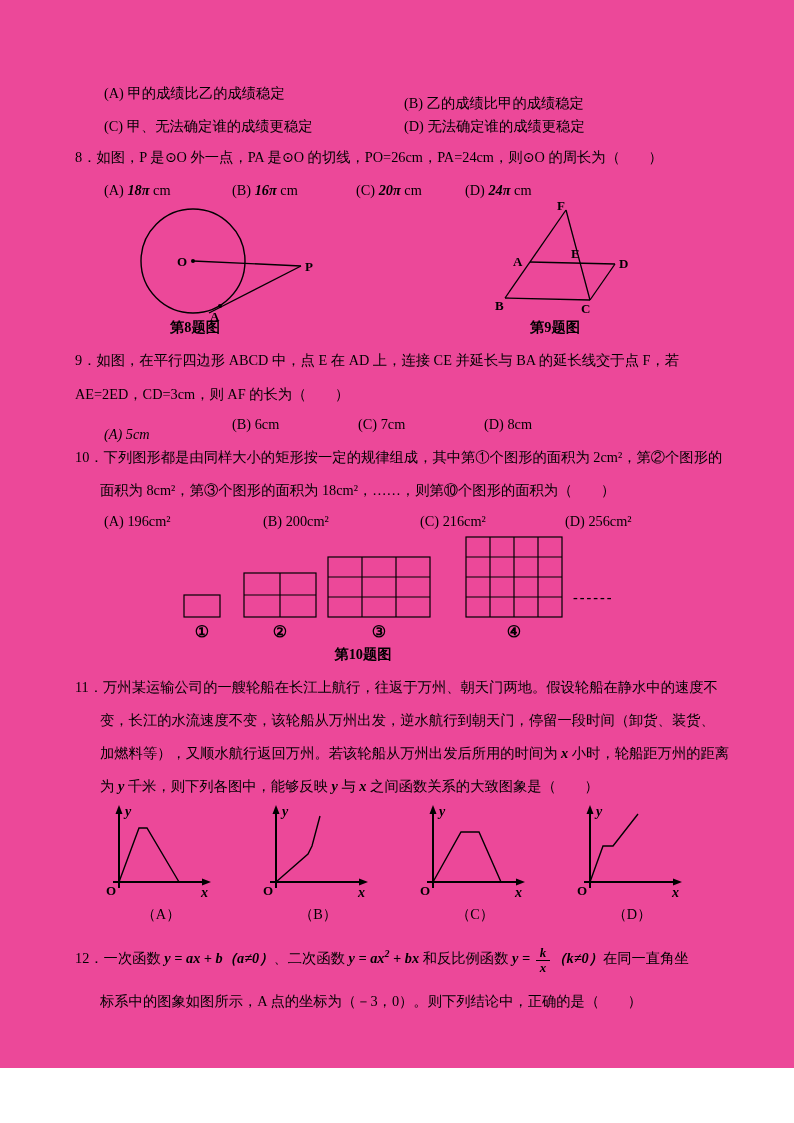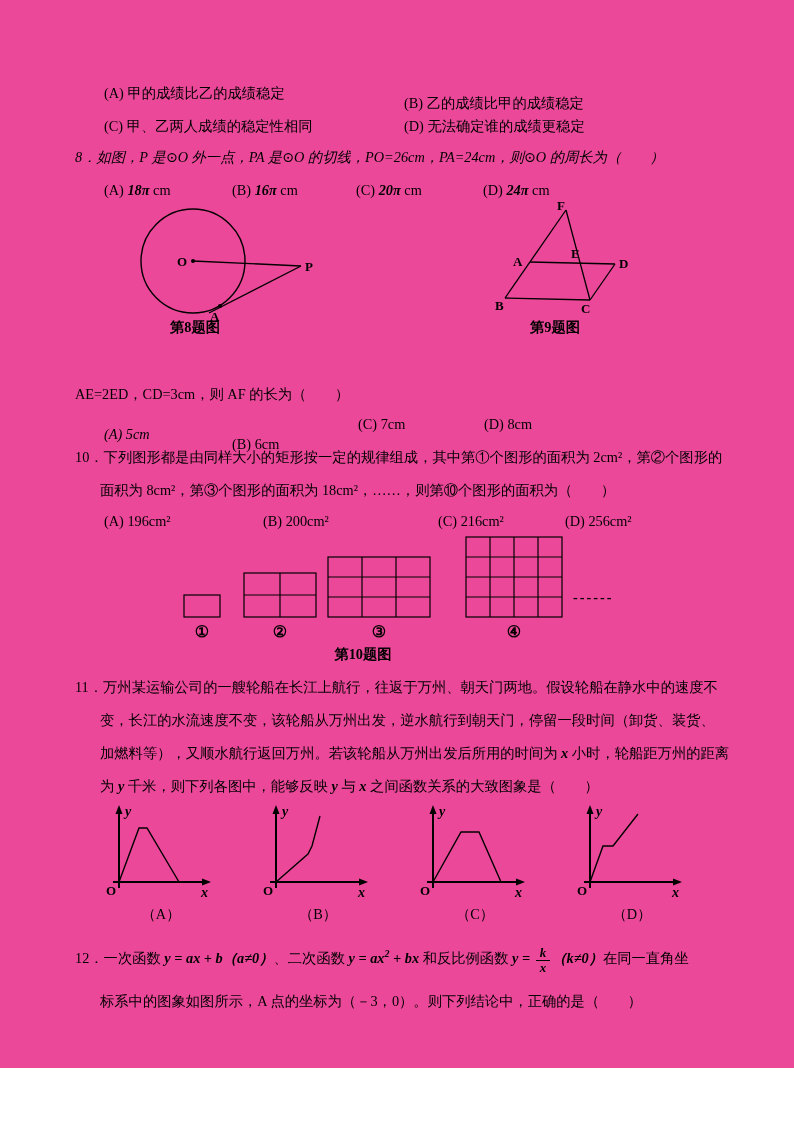--- a/index.html
+++ b/index.html
@@ -21,35 +21,35 @@
   .frac .den{display:block}
   .sup{vertical-align:super;font-size:10px;font-weight:bold;font-style:italic}
 </style>
 </head>
 <body>
 
 <div class="page">
 
   <div class="abs" style="left:104px;top:84px;">(A) 甲的成绩比乙的成绩稳定</div>
   <div class="abs" style="left:404px;top:76px;margin-top:18px;">(B) 乙的成绩比甲的成绩稳定</div>
-  <div class="abs" style="left:104px;top:117px;">(C) 甲、乙两人成绩的稳定性相同</div>
+  <div class="abs" style="left:104px;top:117px;">(C) 甲、无法确定谁的成绩更稳定</div>
   <div class="abs" style="left:404px;top:117px;">(D) 无法确定谁的成绩更稳定</div>
 
-  <div class="abs" style="left:75px;top:148px;font-style:italic;">8．如图，P 是⊙O 外一点，PA 是⊙O 的切线，PO=26cm，PA=24cm，则⊙O 的周长为（　　）</div>
+  <div class="abs" style="left:75px;top:148px;">8．如图，P 是⊙O 外一点，PA 是⊙O 的切线，PO=26cm，PA=24cm，则⊙O 的周长为（　　）</div>
 
   <div class="abs" style="left:104px;top:181px;">
     <span>(A) </span><span class="m">18π</span><span> cm</span>
   </div>
   <div class="abs" style="left:232px;top:181px;">
     <span>(B) </span><span class="m">16π</span><span> cm</span>
   </div>
   <div class="abs" style="left:356px;top:181px;">
     <span>(C) </span><span class="m">20π</span><span> cm</span>
   </div>
-  <div class="abs" style="left:483px;top:181px;">
+  <div class="abs" style="left:465px;top:181px;">
     <span>(D) </span><span class="m">24π</span><span> cm</span>
   </div>
 
   <svg class="abs" style="left:120px;top:203px;" width="210" height="120">
     <circle cx="73" cy="58" r="52" fill="none" stroke="#000" stroke-width="1.4"></circle>
     <circle cx="73" cy="58" r="2" fill="#000"></circle>
     <line x1="73" y1="58" x2="181" y2="63" stroke="#000" stroke-width="1.4"></line>
     <line x1="181" y1="63" x2="89" y2="110" stroke="#000" stroke-width="1.4"></line>
     <circle cx="100" cy="103" r="2" fill="#000"></circle>
     <text x="57" y="63" class="figlabel">O</text>
@@ -66,31 +66,32 @@
     <line x1="105" y1="102" x2="130" y2="66" stroke="#000" stroke-width="1.3"></line>
     <text x="72" y="12" class="figlabel">F</text>
     <text x="28" y="68" class="figlabel">A</text>
     <text x="86" y="60" class="figlabel">E</text>
     <text x="134" y="70" class="figlabel">D</text>
     <text x="10" y="112" class="figlabel">B</text>
     <text x="96" y="115" class="figlabel">C</text>
   </svg>
   <div class="abs cap" style="left:485px;top:318px;width:140px;">第9题图</div>
 
+  <div class="abs" style="left:75px;top:351px;">9．如图，在平行四边形 ABCD 中，点 E 在 AD 上，连接 CE 并延长与 BA 的延长线交于点 F，若</div>
   <div class="abs" style="left:75px;top:385px;">AE=2ED，CD=3cm，则 AF 的长为（　　）</div>
   <div class="abs" style="left:104px;top:425px;font-style:italic;">(A) 5cm</div>
-  <div class="abs" style="left:232px;top:415px;margin-top:20px;">(B) 6cm</div>
+  <div class="abs" style="left:232px;top:415px;">(B) 6cm</div>
   <div class="abs" style="left:358px;top:415px;">(C) 7cm</div>
   <div class="abs" style="left:484px;top:415px;">(D) 8cm</div>
 
   <div class="abs" style="left:75px;top:448px;">10．下列图形都是由同样大小的矩形按一定的规律组成，其中第①个图形的面积为 2cm²，第②个图形的</div>
   <div class="abs" style="left:100px;top:481px;">面积为 8cm²，第③个图形的面积为 18cm²，……，则第⑩个图形的面积为（　　）</div>
   <div class="abs" style="left:104px;top:512px;">(A) 196cm²</div>
   <div class="abs" style="left:263px;top:512px;">(B) 200cm²</div>
-  <div class="abs" style="left:420px;top:512px;margin-left:18px;">(C) 216cm²</div>
+  <div class="abs" style="left:420px;top:512px;">(C) 216cm²</div>
   <div class="abs" style="left:565px;top:512px;">(D) 256cm²</div>
 
   <svg class="abs" style="left:183px;top:594px;" width="38" height="24">
     <rect x="1" y="1" width="36" height="22" fill="none" stroke="#000" stroke-width="1.2"></rect>
   </svg>
   <svg class="abs" style="left:243px;top:572px;" width="74" height="46">
     <rect x="1" y="1" width="72" height="44" fill="none" stroke="#000" stroke-width="1.2"></rect>
     <line x1="37" y1="1" x2="37" y2="45" stroke="#000" stroke-width="1.2"></line>
     <line x1="1" y1="23" x2="73" y2="23" stroke="#000" stroke-width="1.2"></line>
   </svg>

